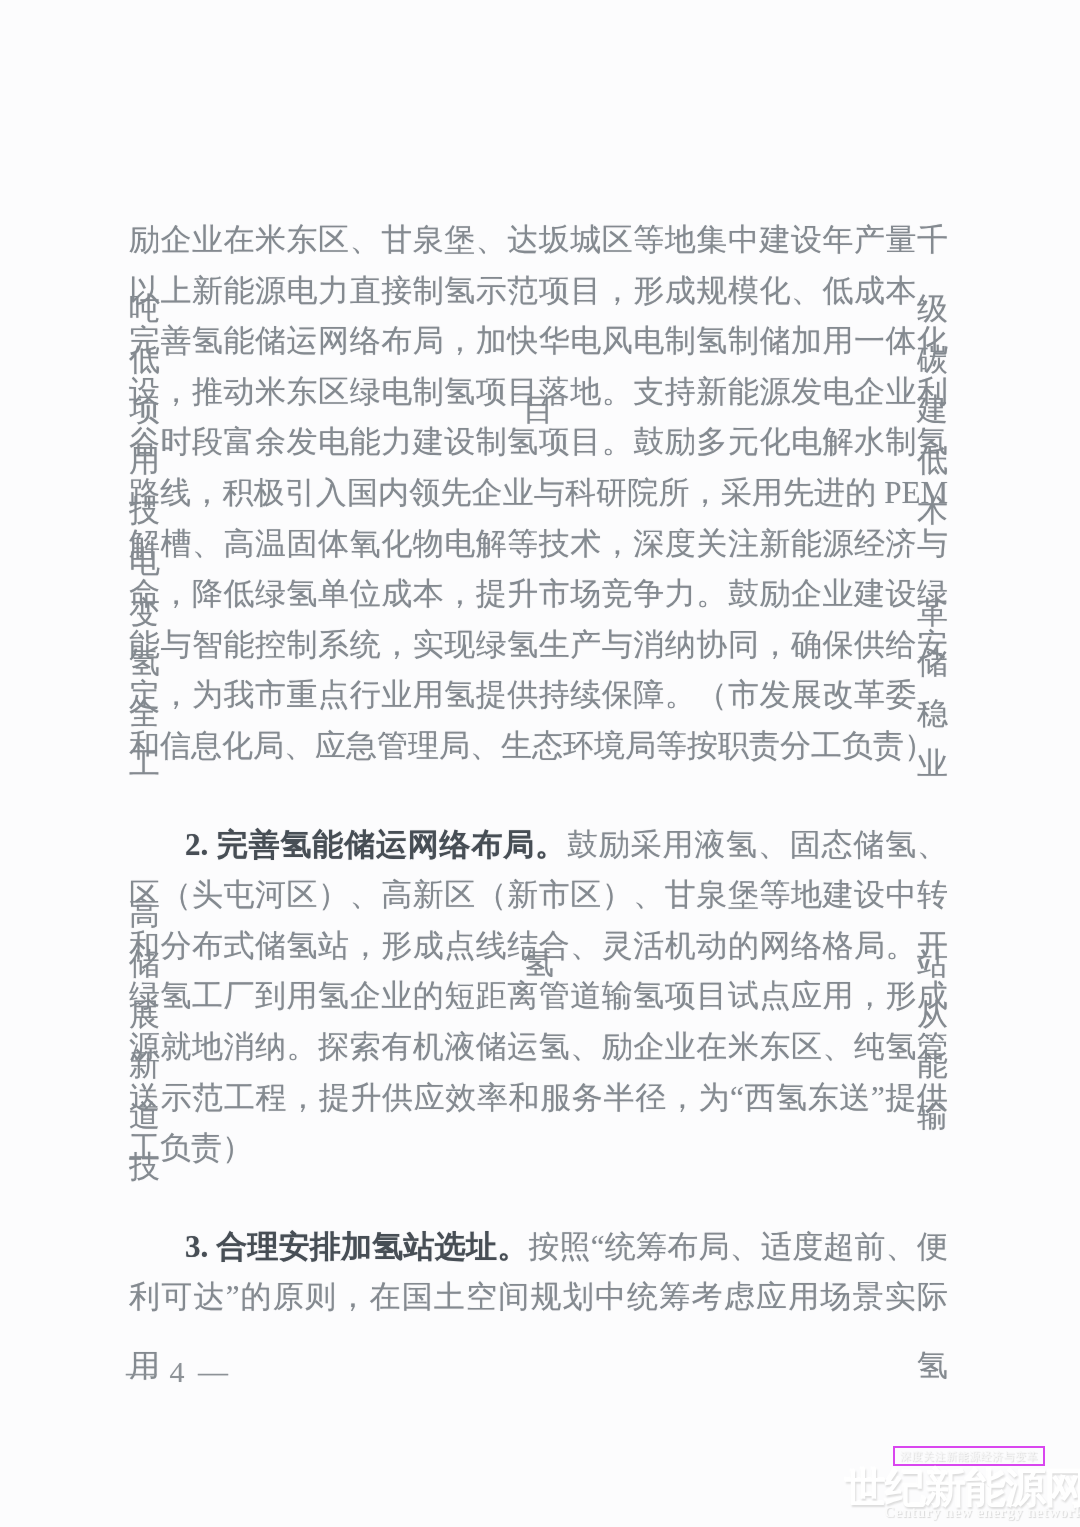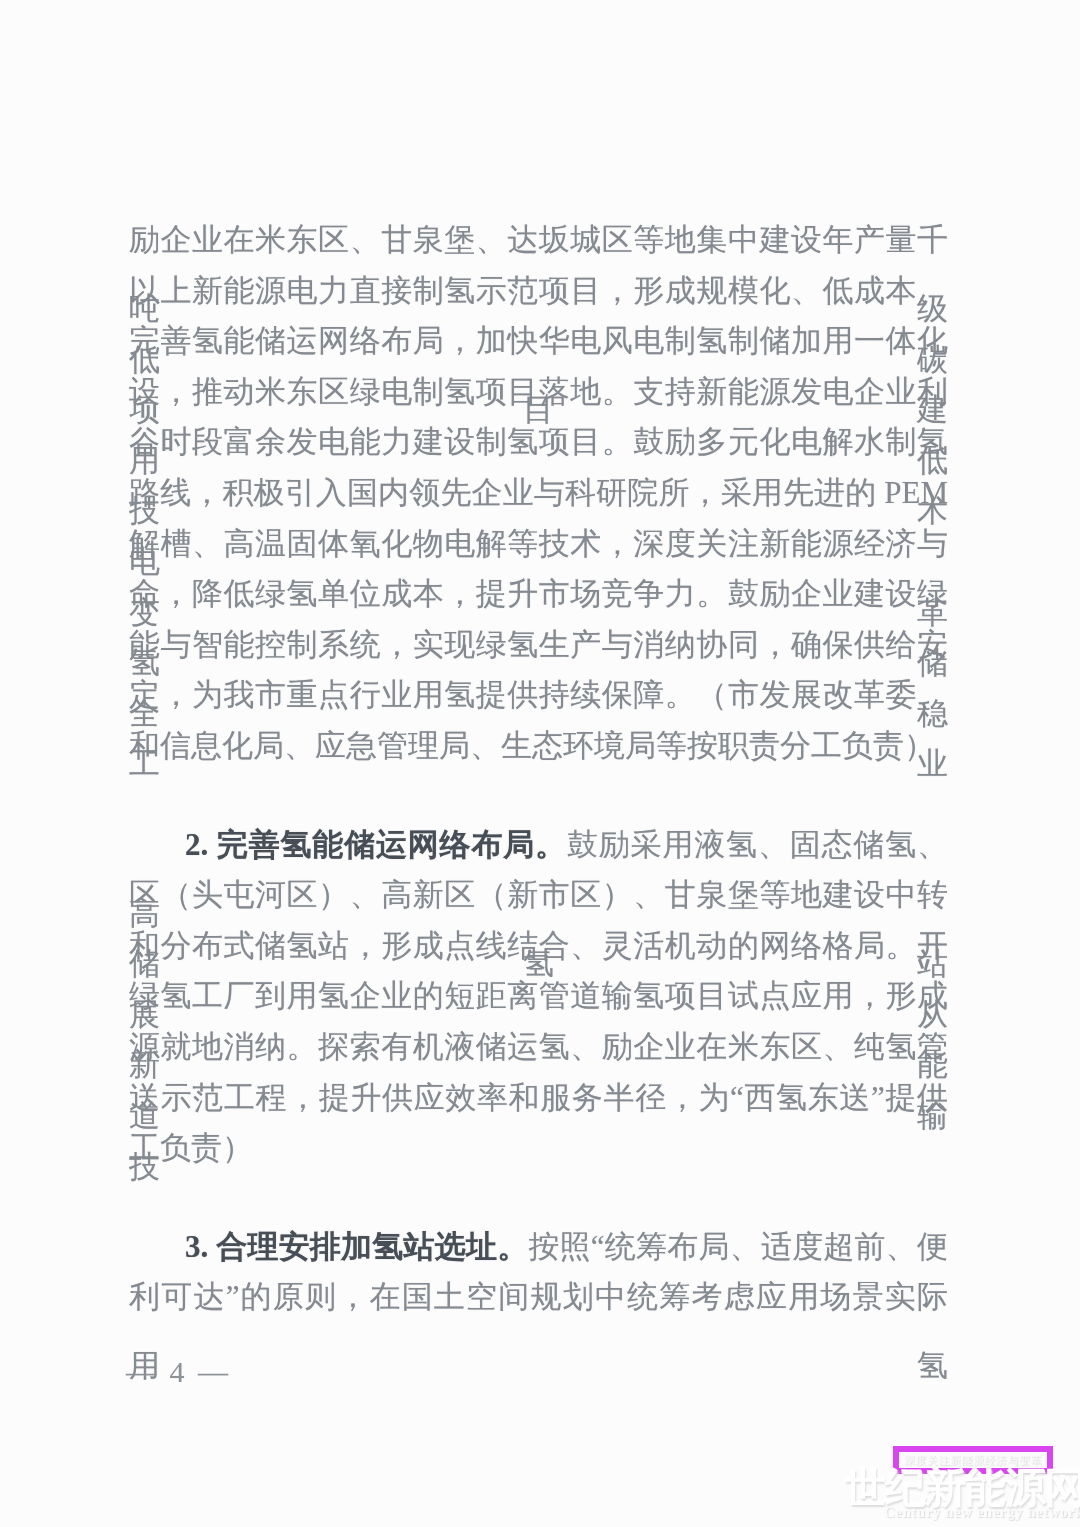--- a/index.html
+++ b/index.html
@@ -38,21 +38,21 @@
     letter-spacing:3px;
     text-shadow:0 0 1px rgba(141,146,151,.4);
   }
   
   .wm-slogan{
     position:absolute;
     left:893px;top:1446px;
     font-size:11px;
     line-height:14px;
     padding:1px 5px;
-    border:6px solid #d946ef;
+    border:2px solid #d946ef;
     color:#f7f7f7;
     letter-spacing:.5px;
     text-shadow:1px 1px 1px #d9d9d9;
     font-family:"Liberation Sans", sans-serif;
     white-space:nowrap;
   }
   .wm-title{
     position:absolute;
     left:845px;top:1461px;
     font-size:41px;

